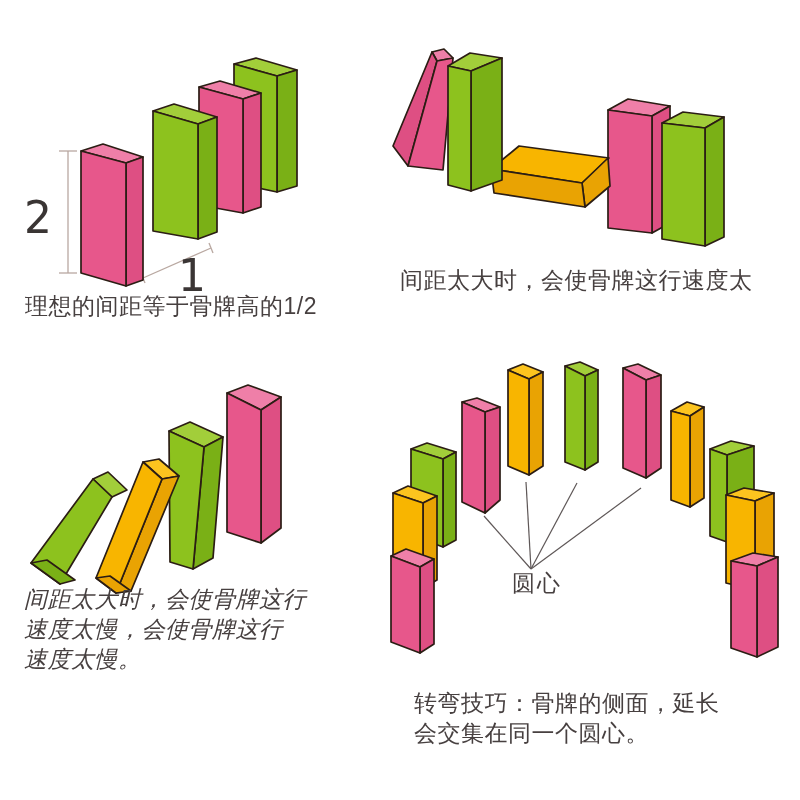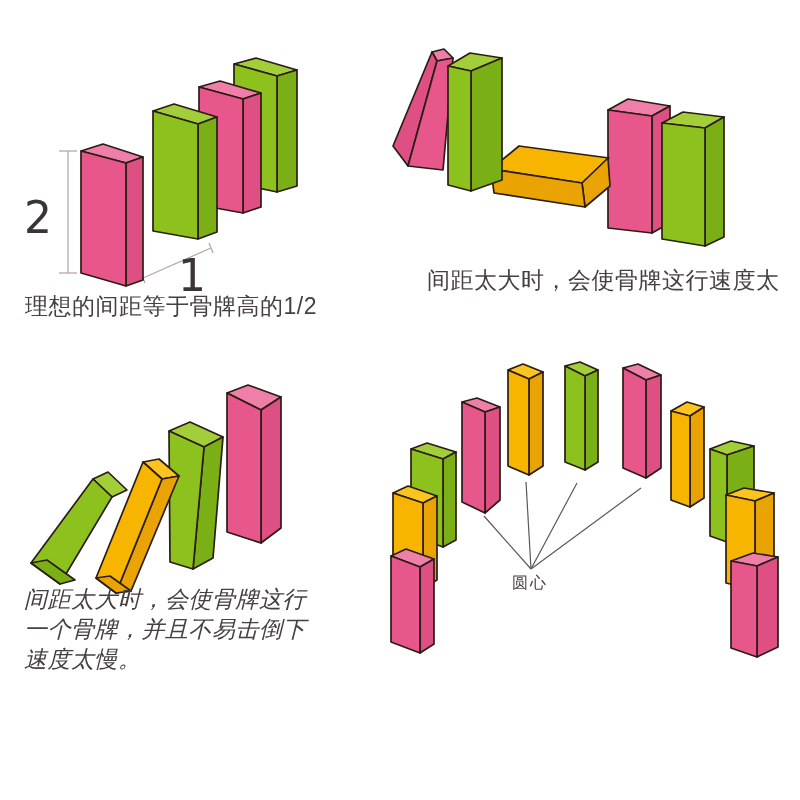--- a/index.html
+++ b/index.html
@@ -3,21 +3,21 @@
 <meta charset="utf-8">
 <style>
   html,body{margin:0;padding:0;background:#ffffff;}
   #page{position:relative;width:800px;height:800px;background:#ffffff;overflow:hidden;
         font-family:"Liberation Sans","DejaVu Sans",sans-serif;}
   #diagram{position:absolute;left:0;top:0;}
   .caption{position:absolute;font-size:23px;line-height:30px;letter-spacing:0.5px;
            color:#474040;white-space:nowrap;}
   .num-label{position:absolute;font-size:44px;line-height:1;color:#3a3534;
              font-family:"DejaVu Sans","Liberation Sans",sans-serif;text-align:center;}
-  .cjk-label{position:absolute;font-size:16px;line-height:26px;letter-spacing:2px;color:#474040;}
+  .cjk-label{position:absolute;font-size:23px;line-height:26px;letter-spacing:2px;color:#474040;}
 </style>
 </head>
 <body>
 
 <div id="page">
 
   <svg id="diagram" width="800" height="800" viewBox="0 0 800 800">
       <g>
         <line x1="68" y1="151" x2="68" y2="273" stroke="#b9a8a1" stroke-width="1.3"></line>
         <line x1="59" y1="151" x2="77" y2="151" stroke="#b9a8a1" stroke-width="1.3"></line>
@@ -160,26 +160,30 @@
     </svg>
 
   <div class="num-label" style="left:24px;top:196px;width:28px;">2</div>
 
   <div class="num-label" style="left:178px;top:254px;width:24px;">1</div>
 
   <div class="caption" style="left:25px;top:291px;">
     <div>理想的间距等于骨牌高的1/2</div>
   </div>
 
-  <div class="caption" style="left:400px;top:265px;margin-left:27px;">
+  <div class="caption" style="left:400px;top:265px;">
     <div>间距太大时，会使骨牌这行速度太</div>
   </div>
 
   <div class="caption" style="left:24px;top:584px;font-style:italic;">
     <div>间距太大时，会使骨牌这行</div>
-    <div>一个骨牌，并且不易击倒下</div>
+    <div>速度太慢，会使骨牌这行</div>
     <div>速度太慢。</div>
   </div>
 
+  <div class="caption" style="left:414px;top:688px;">
+    <div>转弯技巧：骨牌的侧面，延长</div>
+    <div>会交集在同一个圆心。</div>
+  </div>
 
   <div class="cjk-label" style="left:512px;top:570px;">圆心</div>
 
 </div>
 
 </body></html>

